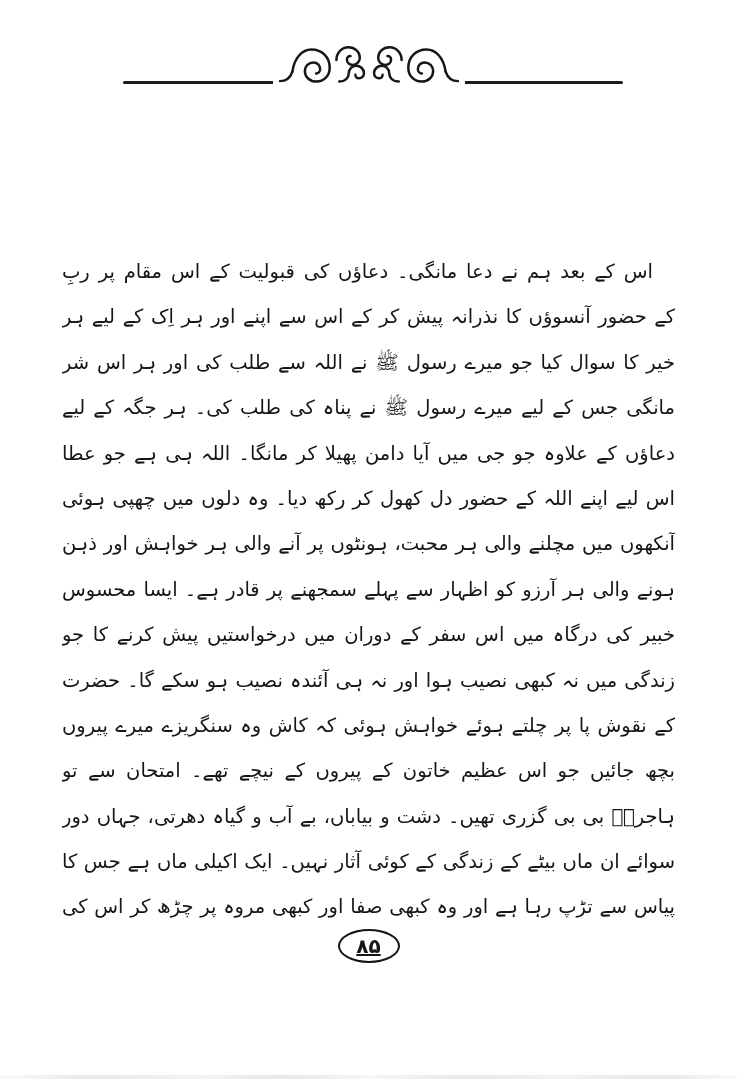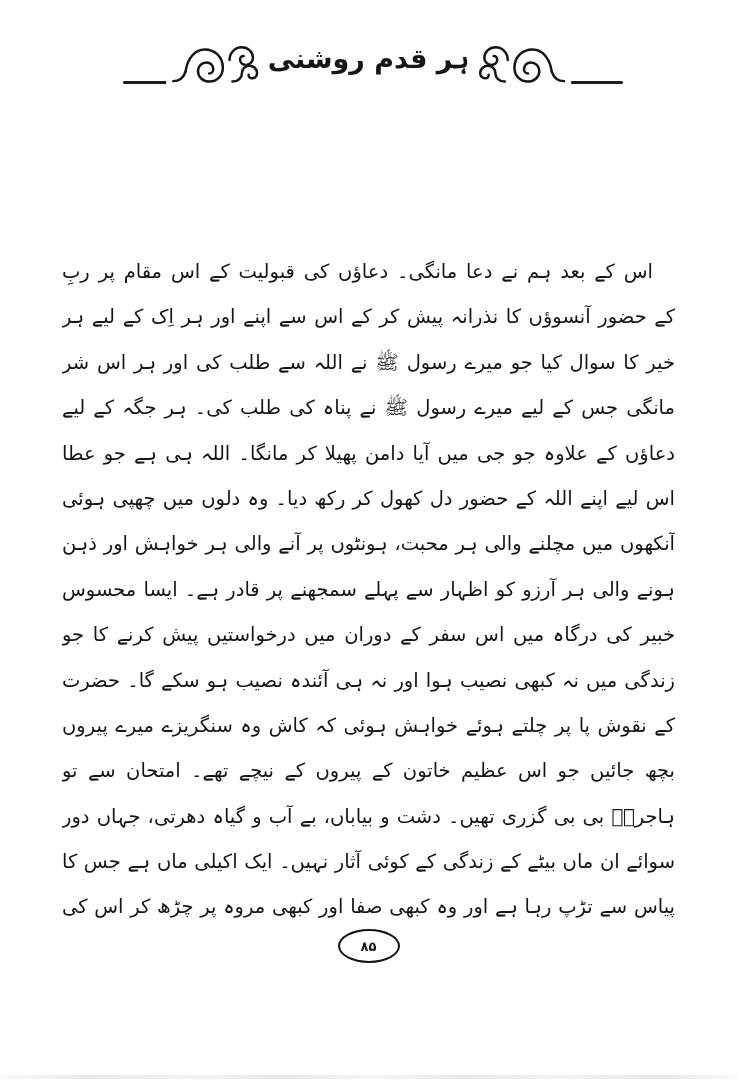--- a/index.html
+++ b/index.html
@@ -83,24 +83,25 @@
     top: 929px; left: 50%;
     transform: translateX(-50%);
     width: 58px; height: 30px;
     border: 2.4px solid #151515;
     border-radius: 50%;
     display: flex;
     align-items: center;
     justify-content: center;
   }
   .page-number {
-    font-size: 13px;
+    font-size: 20px;
     font-weight: bold;
     line-height: 1;
     direction: rtl;
+    text-decoration: underline;
   }
 
   
   .scan-edge {
     position: absolute;
     bottom: 1px; left: 0; right: 0;
     height: 4px;
     background: linear-gradient(90deg,
       #fafafa 0%, #e9e9e9 12%, #f3f3f3 28%, #e7e7e7 38%,
       #f6f6f6 50%, #e9e9e9 63%, #f2f2f2 76%, #e8e8e8 90%, #fafafa 100%);
@@ -113,21 +114,20 @@
 
   <div class="header">
     <div class="header-rule"></div>
     <div class="title-group">
       <svg class="ornament" width="88" height="48" viewBox="0 0 92 48" fill="none" stroke="#161616" stroke-width="2.6" stroke-linecap="round">
         <path d="M1 44 C8 44 12 40 14 34"></path>
         <path d="M14 34 C16 20 24 11 34 11 C45 11 53 19 53 30 C53 38.5 47 44.5 39 44.5 C32 44.5 27 39.5 27 33.5 C27 28.5 31 24.5 36 24.5 C40 24.5 43 27.5 43 31.5 C43 34 41.2 36 38.8 36"></path>
         <path d="M60 22 C60 14 66 8.5 72.5 8.5 C79.5 8.5 84.5 13.5 84.5 19.5 C84.5 24 81 27 77 27 C73.5 27 71 24.5 71 21.5 C71 19.2 72.8 17.6 74.8 17.8"></path>
         <path d="M63 44.5 C69 44.5 73 40.5 73 35.5 C73 31 76.5 28 80.5 28 C85.5 28 88.8 31.5 88.8 35.5 C88.8 38.8 86.4 41 83.6 41 C81.3 41 79.8 39.4 79.9 37.4"></path>
       </svg>
-      <div class="page-title">ہر قدم روشنی</div>
       <svg class="ornament flip" width="88" height="48" viewBox="0 0 92 48" fill="none" stroke="#161616" stroke-width="2.6" stroke-linecap="round">
         <path d="M1 44 C8 44 12 40 14 34"></path>
         <path d="M14 34 C16 20 24 11 34 11 C45 11 53 19 53 30 C53 38.5 47 44.5 39 44.5 C32 44.5 27 39.5 27 33.5 C27 28.5 31 24.5 36 24.5 C40 24.5 43 27.5 43 31.5 C43 34 41.2 36 38.8 36"></path>
         <path d="M60 22 C60 14 66 8.5 72.5 8.5 C79.5 8.5 84.5 13.5 84.5 19.5 C84.5 24 81 27 77 27 C73.5 27 71 24.5 71 21.5 C71 19.2 72.8 17.6 74.8 17.8"></path>
         <path d="M63 44.5 C69 44.5 73 40.5 73 35.5 C73 31 76.5 28 80.5 28 C85.5 28 88.8 31.5 88.8 35.5 C88.8 38.8 86.4 41 83.6 41 C81.3 41 79.8 39.4 79.9 37.4"></path>
       </svg>
     </div>
   </div>
 
 

